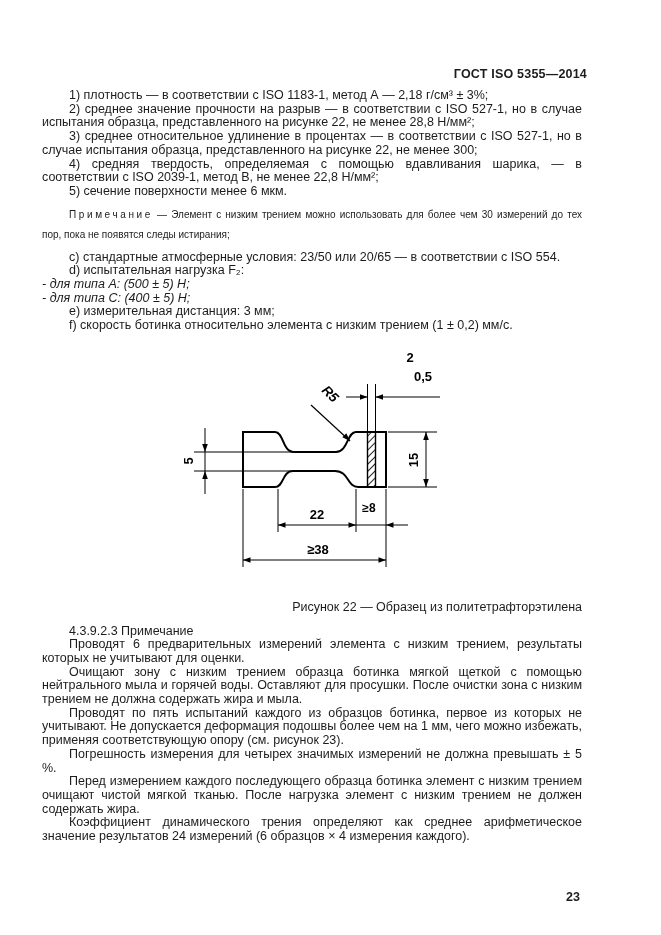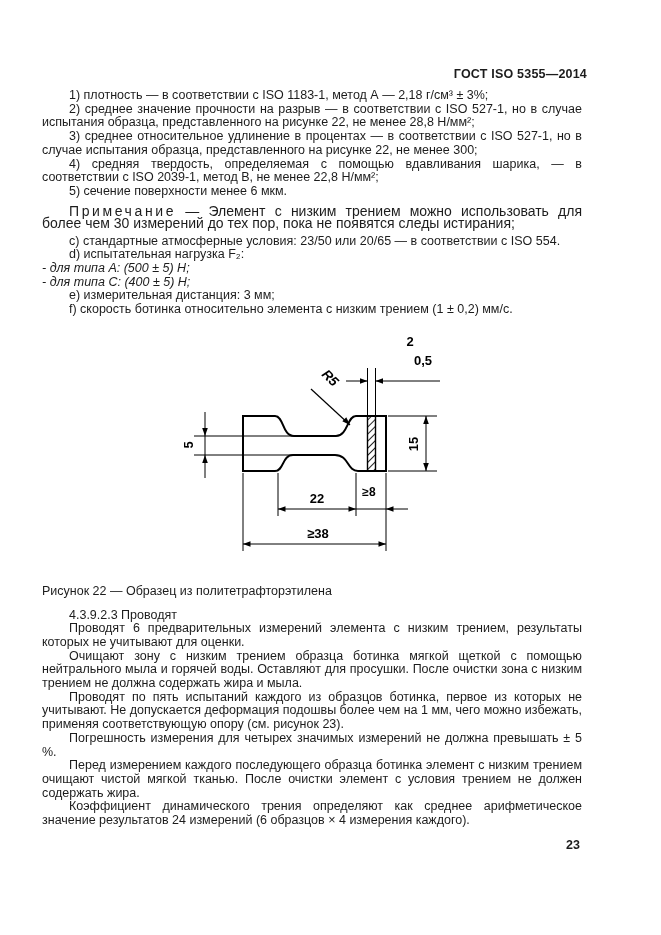--- a/index.html
+++ b/index.html
@@ -15,28 +15,28 @@
     position:absolute;top:67px;right:74px;
     font-size:12.5px;font-weight:bold;letter-spacing:.2px;
   }
   .content{
     position:absolute;left:42px;top:89px;width:540px;
     font-size:12.5px;line-height:13.7px;text-align:justify;
   }
   .content p{margin:0;padding:0;}
   .li{text-indent:27px;}
   .flush{text-indent:0;font-style:italic;}
-  .note{font-size:14px;line-height:12px;margin-top:6px !important;margin-bottom:6px !important;text-indent:27px;}
+  .note{font-size:10px;line-height:20px;margin-top:6px !important;margin-bottom:6px !important;text-indent:27px;}
   .note .nlabel{letter-spacing:2.6px;}
   .figure-wrap{position:relative;height:268px;}
   .figure-svg{position:absolute;left:134px;top:10px;}
-  .caption{text-align:left;text-indent:0;}
+  .caption{text-align:right;text-indent:0;}
   .sect-head{margin-top:10px !important;text-indent:27px;}
   .page-number{
-    position:absolute;top:838px;left:566px;
+    position:absolute;top:890px;left:566px;
     font-size:12.5px;font-weight:bold;
   }
   svg text{font-family:"Liberation Sans", sans-serif;fill:#000;}
   .dim-label{font-size:13px;font-weight:bold;}
   .dim-label-sm{font-size:12px;font-weight:bold;}
   .r-label{font-size:13.5px;font-weight:bold;font-style:italic;}
 </style>
 </head>
 <body>
 
@@ -122,24 +122,24 @@
           <line x1="247" y1="545" x2="390" y2="545"></line>
         </g>
         <polygon points="247,545 254.5,542.3 254.5,547.7" fill="#000"></polygon>
         <polygon points="390,545 382.5,542.3 382.5,547.7" fill="#000"></polygon>
         <text class="dim-label" x="322" y="539" text-anchor="middle">≥38</text>
       </svg>
     </div>
 
     <p class="caption">Рисунок 22 — Образец из политетрафторэтилена</p>
 
-    <p class="sect-head">4.3.9.2.3 Проводят</p>
+    <p class="sect-head">4.3.9.2.3 Примечание</p>
     <p class="li">Проводят 6 предварительных измерений элемента с низким трением, результаты которых не учитывают для оценки.</p>
     <p class="li">Очищают зону с низким трением образца ботинка мягкой щеткой с помощью нейтрального мыла и горячей воды. Оставляют для просушки. После очистки зона с низким трением не должна содержать жира и мыла.</p>
     <p class="li">Проводят по пять испытаний каждого из образцов ботинка, первое из которых не учитывают. Не допускается деформация подошвы более чем на 1 мм, чего можно избежать, применяя соответствующую опору (см. рисунок 23).</p>
     <p class="li">Погрешность измерения для четырех значимых измерений не должна превышать ± 5 %.</p>
-    <p class="li">Перед измерением каждого последующего образца ботинка элемент с низким трением очищают чистой мягкой тканью. После очистки элемент с условия трением не должен содержать жира.</p>
+    <p class="li">Перед измерением каждого последующего образца ботинка элемент с низким трением очищают чистой мягкой тканью. После нагрузка элемент с низким трением не должен содержать жира.</p>
     <p class="li">Коэффициент динамического трения определяют как среднее арифметическое значение результатов 24 измерений (6 образцов × 4 измерения каждого).</p>
   </div>
 
   <div class="page-number">23</div>
 
 </div>
 
 </body></html>

